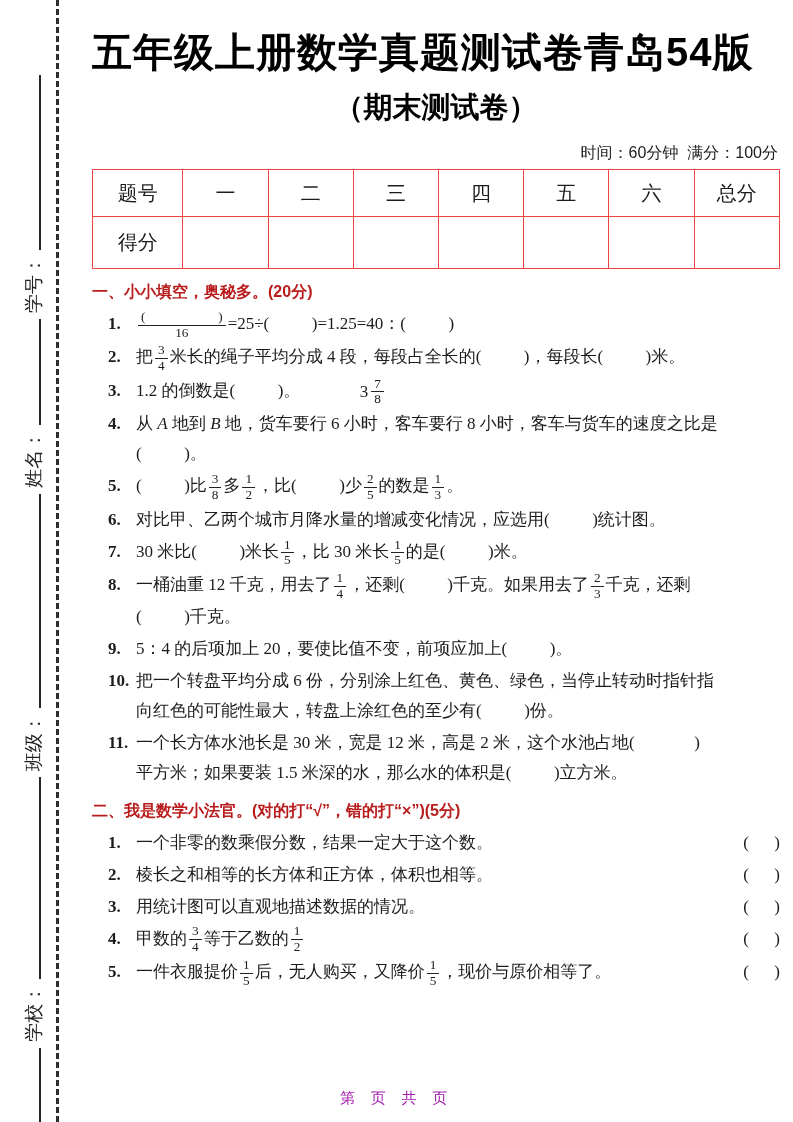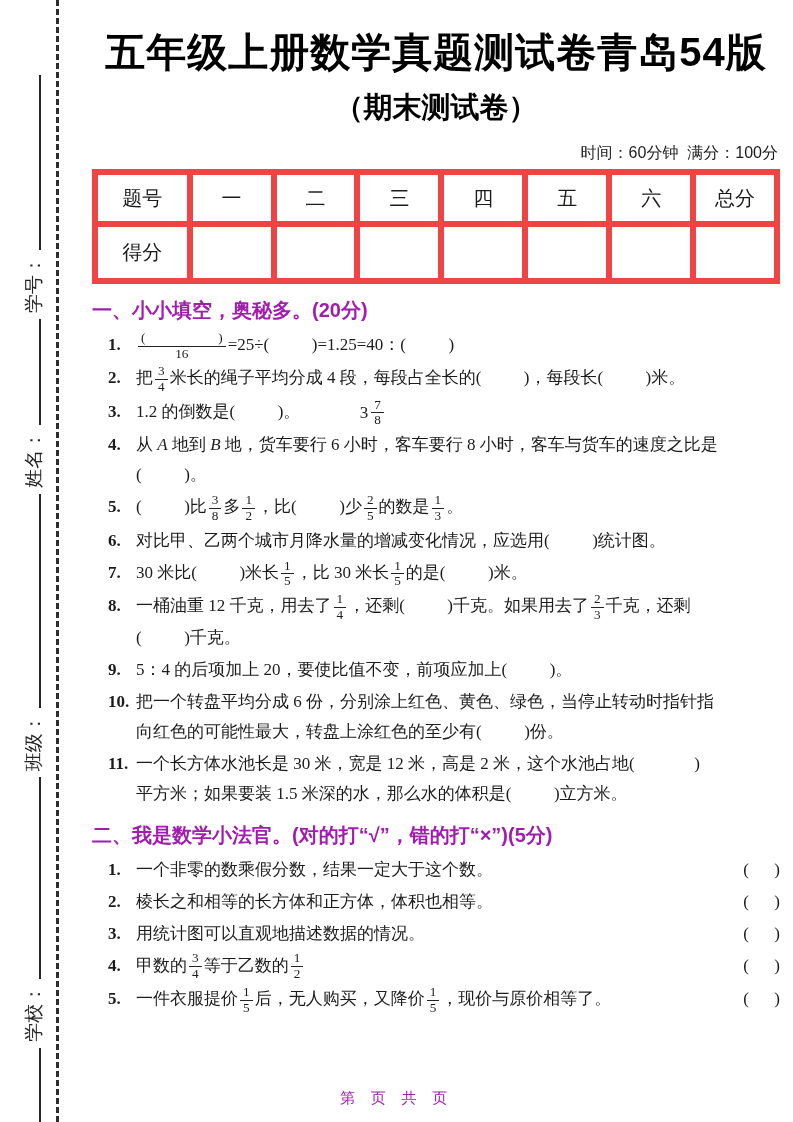--- a/index.html
+++ b/index.html
@@ -11,34 +11,34 @@
   .margin-strip{position:absolute;left:5px;top:1122px;width:1047px;height:40px;
                 transform-origin:0 0;transform:rotate(-90deg);
                 display:flex;align-items:flex-end;gap:6px;font-size:19px;color:#222;}
   .margin-strip .mlabel{white-space:nowrap;line-height:1;padding-bottom:2px;}
   .mline{border-bottom:2px solid #252525;height:0;align-self:flex-end;margin-bottom:4px;}
   .ml-a{flex:0.6 1 55px;}.ml-b{flex:1.6 1 150px;}.ml-c{flex:1.7 1 160px;}
   .ml-d{flex:0.8 1 80px;}.ml-e{flex:1.4 1 130px;}
   
   .main{position:absolute;left:92px;right:13px;top:0;}
   .title{font-family:"Liberation Sans","DejaVu Sans",sans-serif;font-weight:bold;
-         font-size:40px;text-align:center;color:#000;margin-top:25px;letter-spacing:1px;}
+         font-size:40px;color:#000;margin-top:25px;letter-spacing:1px;}
   .subtitle{font-family:"Liberation Sans","DejaVu Sans",sans-serif;font-weight:bold;
             font-size:29px;text-align:center;color:#000;margin-top:8px;}
   .meta{font-family:"Liberation Sans","DejaVu Sans",sans-serif;font-weight:normal;
         font-size:16px;text-align:right;margin:15px 2px 5px 0;white-space:pre;}
   
   table.score{width:100%;border-collapse:collapse;table-layout:fixed;}
-  table.score td{border:6px solid #ef4444;text-align:center;font-size:20px;
+  table.score td{border:1px solid #ef4444;text-align:center;font-size:20px;
                  padding:0;height:46px;}
   table.score tr.score-row td{height:51px;}
   table.score td.first{width:13%;}
   
   .sec-head{font-family:"Liberation Sans","DejaVu Sans",sans-serif;font-weight:bold;
-            font-size:20px;margin:13px 0 6px 0;color:#a21caf;}
+            font-size:16px;margin:13px 0 6px 0;color:#b91c1c;}
   .qlist{margin-left:16px;}
   .q{display:flex;align-items:flex-start;font-size:17px;margin:0 0 2px 0;}
   .qnum{font-weight:bold;flex:0 0 28px;line-height:30px;font-family:"Liberation Serif","DejaVu Serif",serif;}
   .qbody{flex:1 1 auto;line-height:30px;}
   .qbody .tx{white-space:pre-wrap;}
   .ans{flex:0 0 auto;margin-left:auto;padding-left:10px;line-height:30px;white-space:pre;}
   
   .fr{display:inline-block;text-align:center;vertical-align:middle;
       font-size:0.78em;line-height:1.12;margin:0 2px;}
   .fr .n{display:block;border-bottom:1.5px solid #222;padding:0 3px;white-space:pre;}

